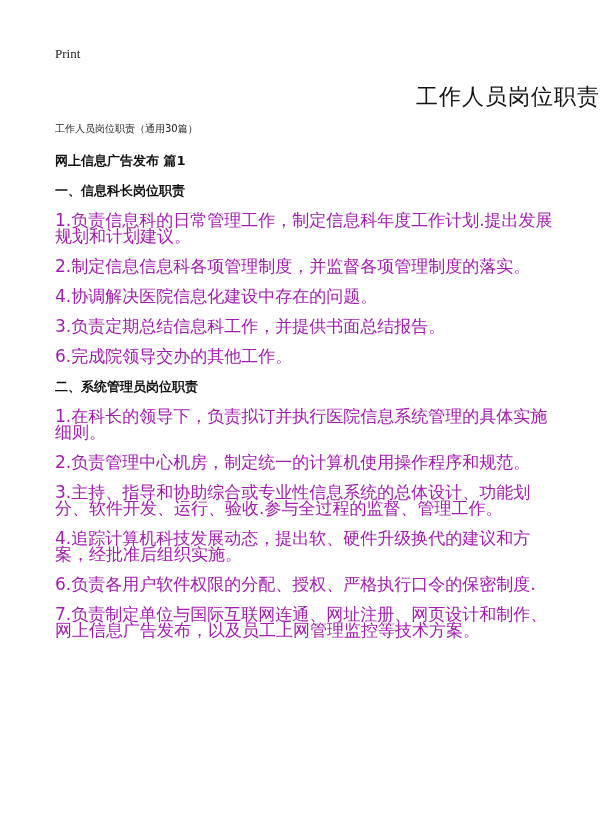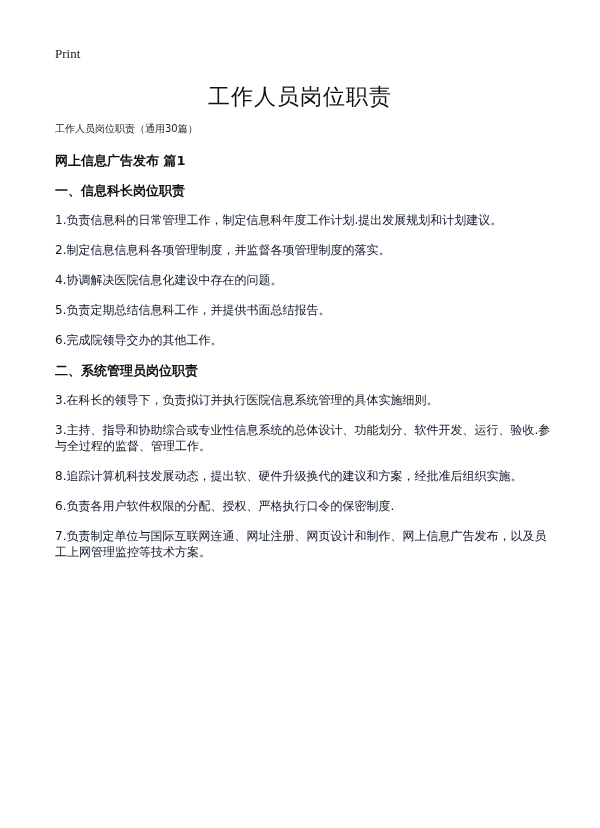--- a/index.html
+++ b/index.html
@@ -6,54 +6,55 @@
   body {
     width: 600px; height: 828px; overflow: hidden; position: relative;
     color: #111; font-family: "DejaVu Sans", "Liberation Sans", sans-serif;
   }
   .page { position: absolute; left: 0; top: 0; width: 600px; height: 828px; }
   .print-label {
     position: absolute; left: 55px; top: 46px;
     font-family: "Liberation Serif", "DejaVu Serif", serif; font-size: 13px; color: #222;
   }
   .doc-title {
-    position: absolute; left: 0; width: 600px; top: 82px; text-align: center;
+    position: absolute; left: 0; width: 600px; top: 82px; text-align: right;
     font-size: 22px; font-weight: normal; margin: 0; color: #111; letter-spacing: 1px;
   }
   .content {
     position: absolute; left: 55px; top: 120px; width: 500px;
   }
   .subtitle { font-size: 10px; margin: 0 0 14px 0; line-height: 18px; color: #222; }
   .article-title { font-size: 13px; font-weight: bold; margin: 0 0 12px 0; line-height: 18px; }
   .section-heading { font-size: 13px; font-weight: bold; margin: 0 0 12px 0; line-height: 18px; }
-  .item { font-size: 12px; line-height: 16px; margin: 0 0 14px 0; color: #0f172a; }
+  .item { font-size: 17px; line-height: 16px; margin: 0 0 14px 0; color: #a21caf; }
   .section { margin: 0; }
 </style>
 </head>
 <body>
 
 <div class="page">
   <div class="print-label">Print</div>
   <h1 class="doc-title">工作人员岗位职责</h1>
 
   <div class="content">
     <p class="subtitle">工作人员岗位职责（通用30篇）</p>
     <p class="article-title">网上信息广告发布 篇1</p>
 
     <div class="section">
       <p class="section-heading">一、信息科长岗位职责</p>
       <p class="item">1.负责信息科的日常管理工作，制定信息科年度工作计划.提出发展规划和计划建议。</p>
       <p class="item">2.制定信息信息科各项管理制度，并监督各项管理制度的落实。</p>
       <p class="item">4.协调解决医院信息化建设中存在的问题。</p>
-      <p class="item">5.负责定期总结信息科工作，并提供书面总结报告。</p>
+      <p class="item">3.负责定期总结信息科工作，并提供书面总结报告。</p>
       <p class="item">6.完成院领导交办的其他工作。</p>
     </div>
 
     <div class="section">
       <p class="section-heading">二、系统管理员岗位职责</p>
-      <p class="item">3.在科长的领导下，负责拟订并执行医院信息系统管理的具体实施细则。</p>
+      <p class="item">1.在科长的领导下，负责拟订并执行医院信息系统管理的具体实施细则。</p>
+      <p class="item">2.负责管理中心机房，制定统一的计算机使用操作程序和规范。</p>
       <p class="item">3.主持、指导和协助综合或专业性信息系统的总体设计、功能划分、软件开发、运行、验收.参与全过程的监督、管理工作。</p>
-      <p class="item">8.追踪计算机科技发展动态，提出软、硬件升级换代的建议和方案，经批准后组织实施。</p>
+      <p class="item">4.追踪计算机科技发展动态，提出软、硬件升级换代的建议和方案，经批准后组织实施。</p>
       <p class="item">6.负责各用户软件权限的分配、授权、严格执行口令的保密制度.</p>
       <p class="item">7.负责制定单位与国际互联网连通、网址注册、网页设计和制作、网上信息广告发布，以及员工上网管理监控等技术方案。</p>
     </div>
   </div>
 </div>
 
 </body></html>

